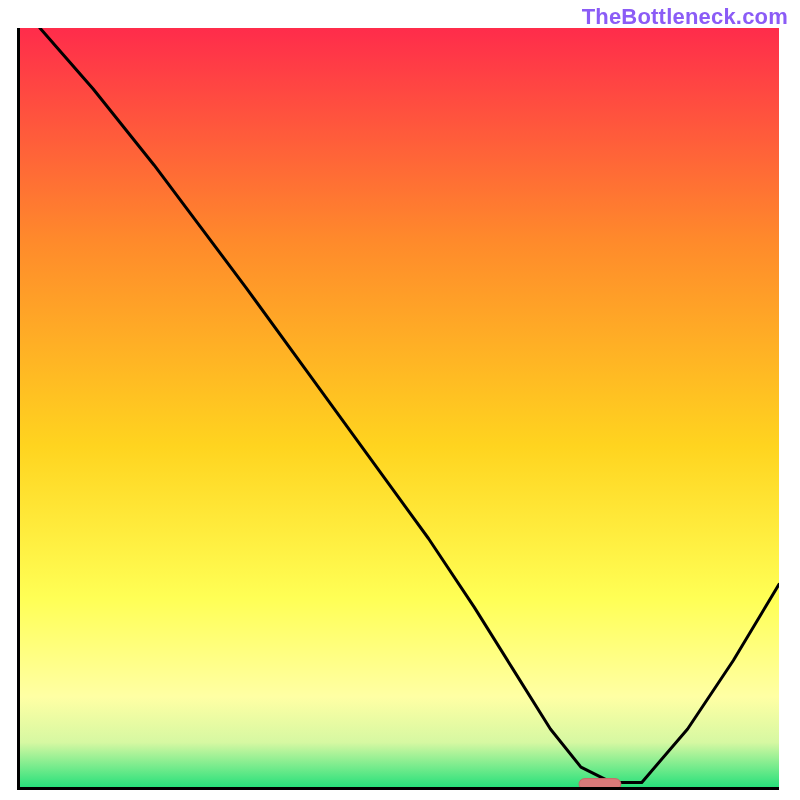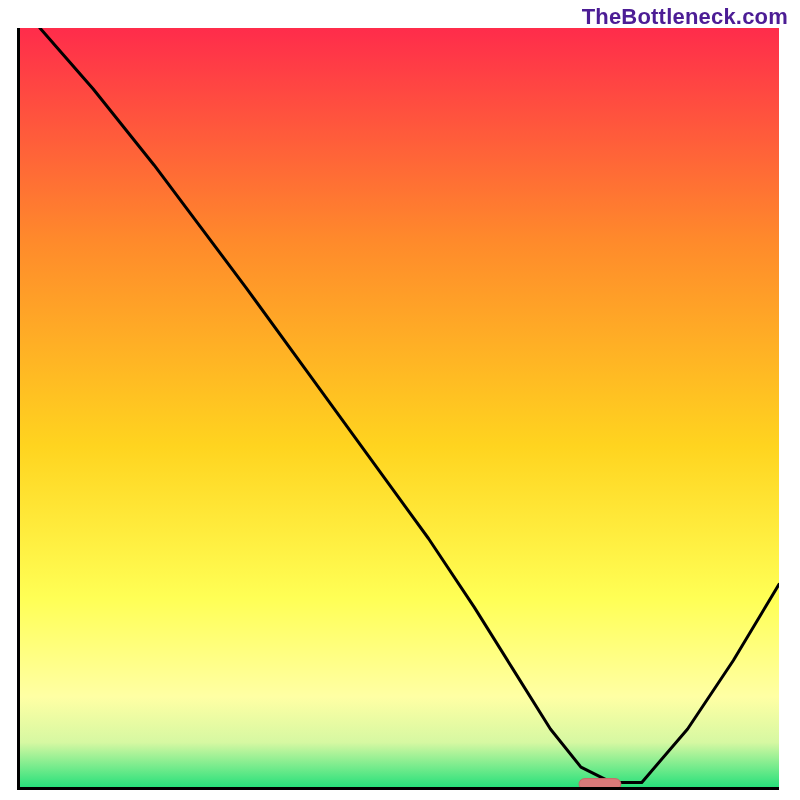--- a/index.html
+++ b/index.html
@@ -15,21 +15,21 @@
     position: relative;
     width: 800px;
     height: 800px;
   }
   .watermark {
     position: absolute;
     top: 4px;
     right: 12px;
     font-size: 22px;
     font-weight: 600;
-    color: #4c1d95;
+    color: #8b5cf6;
     letter-spacing: 0.2px;
     text-align: right;
   }
   .plot {
     position: absolute;
     left: 17px;
     top: 28px;
     width: 762px;
     height: 762px;
   }

